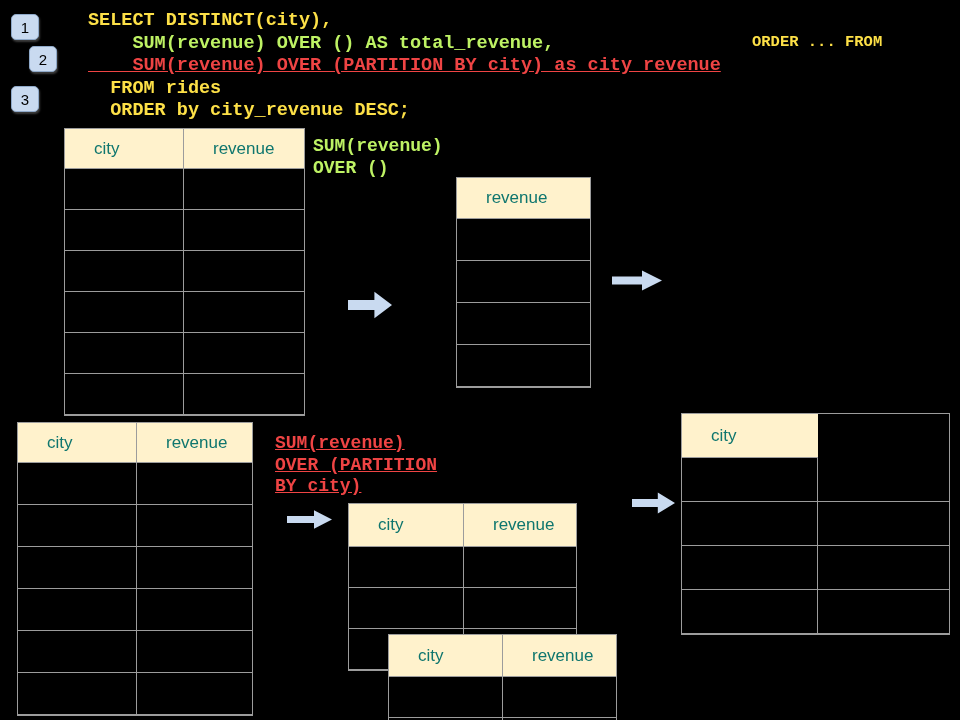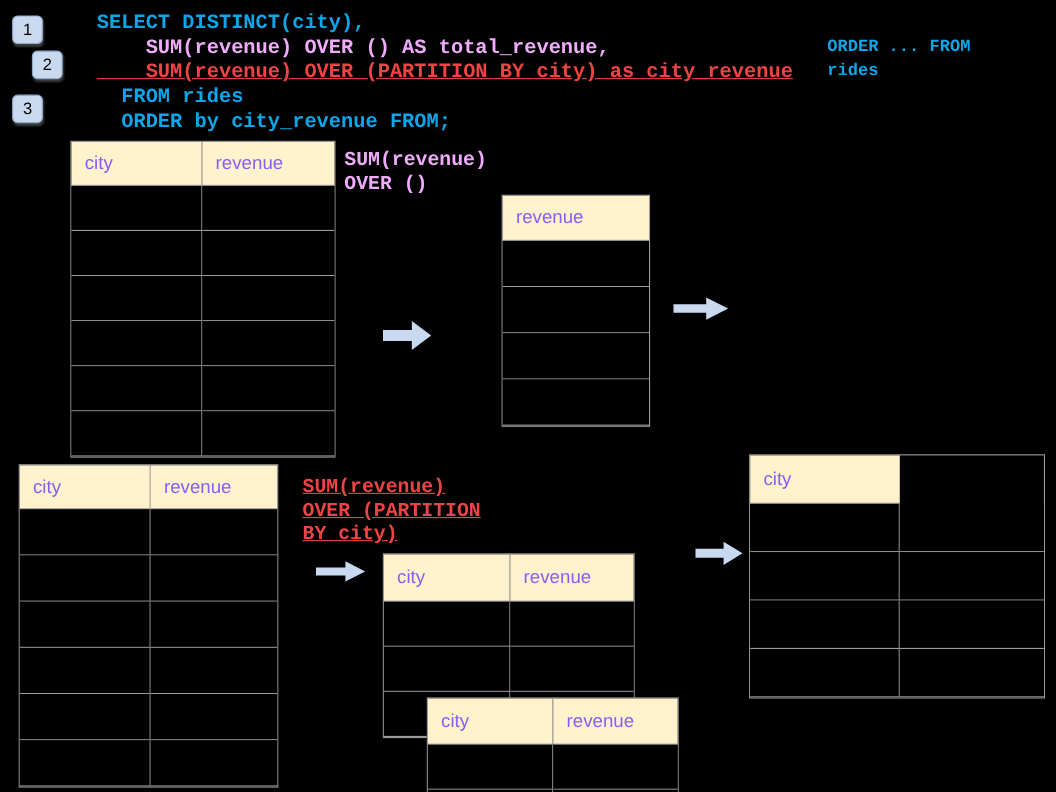--- a/index.html
+++ b/index.html
@@ -8,34 +8,34 @@
 
   
   .badge{position:absolute;width:26px;height:24px;background:#c9daf0;border:1px solid #8fa9c9;
          border-radius:5px;display:flex;align-items:center;justify-content:center;
          color:#000;font:15px "Liberation Sans",sans-serif;
          box-shadow:1px 2px 2px rgba(110,110,110,.55);}
 
   
   .code{position:absolute;left:88px;top:10px;}
   .cl{white-space:pre;font:bold 18.5px "Liberation Mono",monospace;line-height:22.5px;}
-  .purple{color:#0ea5e9;} .red{color:#f0abfc;} .green{color:#ef4444;text-decoration:underline;}
+  .purple{color:#fde047;} .red{color:#bef264;} .green{color:#ef4444;text-decoration:underline;}
   .sidenote{position:absolute;left:752px;top:31px;}
   .sidenote .cl{font:bold 15.5px "Liberation Mono",monospace;line-height:22px;}
   .steplabel .cl{font:bold 18px "Liberation Mono",monospace;line-height:21.5px;}
   .steplabel{position:absolute;}
 
   
   .table{position:absolute;background:#000;border:1px solid #9c9c9c;box-sizing:border-box;}
   .trow{display:flex;box-sizing:border-box;}
   .tcell{flex:1;box-sizing:border-box;background:#000;
          border-right:1px solid #9c9c9c;border-bottom:1px solid #9c9c9c;}
   .trow .tcell:last-child{border-right:none;}
-  .thead .tcell{background:#fff2cc;color:#8b5cf6;display:flex;align-items:center;
-                padding-left:12px;font:17px "Liberation Sans",sans-serif;}
+  .thead .tcell{background:#fff2cc;color:#0f766e;display:flex;align-items:center;
+                padding-left:29px;font:17px "Liberation Sans",sans-serif;}
   .c1{flex:none;}
   .t1 .c1{width:119px;} .t3 .c1{width:119px;} .t4 .c1{width:115px;}
   .t5 .c1{width:114px;} .t6 .c1{width:136px;}
 
   
   .arrow{position:absolute;background:#c9daf0;
          clip-path:polygon(0% 33%,60% 33%,60% 6%,100% 50%,60% 94%,60% 67%,0% 67%);}
 </style>
 </head>
 <body>
@@ -50,26 +50,25 @@
   </div>
   <div class="badge" style="left:11px;top:86px;">
     <span>3</span>
   </div>
 
   <div class="code">
     <div class="cl purple">SELECT DISTINCT(city),</div>
     <div class="cl red">    SUM(revenue) OVER () AS total_revenue,</div>
     <div class="cl green">    SUM(revenue) OVER (PARTITION BY city) as city_revenue</div>
     <div class="cl purple">  FROM rides</div>
-    <div class="cl purple">  ORDER by city_revenue FROM;</div>
+    <div class="cl purple">  ORDER by city_revenue DESC;</div>
   </div>
 
   <div class="sidenote">
     <div class="cl purple">ORDER ... FROM</div>
-    <div class="cl purple">rides</div>
   </div>
 
   <div class="table t1" style="left:64px;top:128px;width:241px;">
     <div class="trow thead" style="height:40px;">
       <div class="tcell c1">city</div>
       <div class="tcell">revenue</div>
     </div>
     <div class="tbody">
         <div class="trow" style="height: 41px;">
           <div class="tcell c1"></div>

